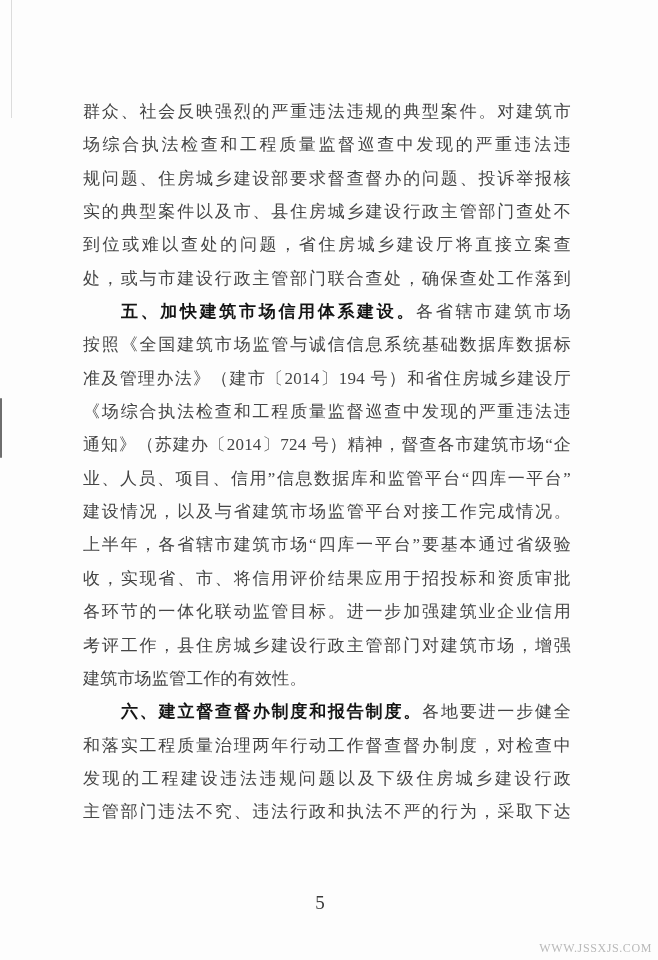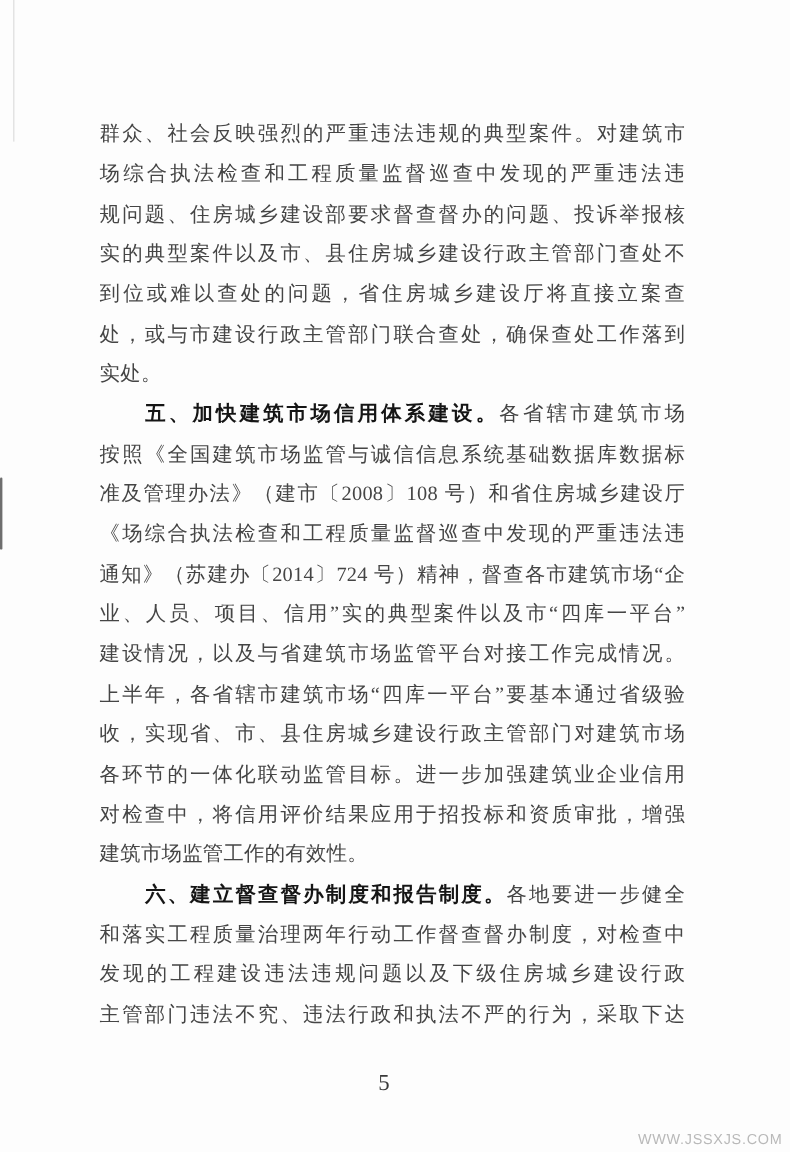--- a/index.html
+++ b/index.html
@@ -59,53 +59,52 @@
     left: 306px; top: 892px;
     width: 28px;
     text-align: center;
     font-size: 19px;
     color: #3a3a3a;
     font-family: "Liberation Serif", serif;
   }
   .watermark {
     position: absolute;
     right: 6px; bottom: 4px;
-    font-family: Liberation Sans, sans-serif;
+    font-family: Liberation Serif, serif;
     font-size: 12px;
     letter-spacing: 0.6px;
     color: #b9b9b9;
     margin-top: 41px;
   }
 </style>
 </head>
 <body>
 
 <div class="page">
   <div class="edge-line-top"></div>
   <div class="edge-line-mid"></div>
 
   <main class="text-block" id="text-block">
       <div class="line">群众、社会反映强烈的严重违法违规的典型案件。对建筑市</div>
       <div class="line">场综合执法检查和工程质量监督巡查中发现的严重违法违</div>
       <div class="line">规问题、住房城乡建设部要求督查督办的问题、投诉举报核</div>
       <div class="line">实的典型案件以及市、县住房城乡建设行政主管部门查处不</div>
       <div class="line">到位或难以查处的问题，省住房城乡建设厅将直接立案查</div>
       <div class="line">处，或与市建设行政主管部门联合查处，确保查处工作落到</div>
-      <div class="line short">实处。</div>
       <div class="line indent"><span class="lead">五、加快建筑市场信用体系建设。</span><span>各省辖市建筑市场</span></div>
       <div class="line">按照《全国建筑市场监管与诚信信息系统基础数据库数据标</div>
-      <div class="line">准及管理办法》（建市〔2008〕108 号）和省住房城乡建设厅</div>
+      <div class="line">准及管理办法》（建市〔2014〕194 号）和省住房城乡建设厅</div>
       <div class="line">《场综合执法检查和工程质量监督巡查中发现的严重违法违</div>
       <div class="line">通知》（苏建办〔2014〕724 号）精神，督查各市建筑市场“企</div>
-      <div class="line">业、人员、项目、信用”实的典型案件以及市“四库一平台”</div>
+      <div class="line">业、人员、项目、信用”信息数据库和监管平台“四库一平台”</div>
       <div class="line">建设情况，以及与省建筑市场监管平台对接工作完成情况。</div>
       <div class="line">上半年，各省辖市建筑市场“四库一平台”要基本通过省级验</div>
-      <div class="line">收，实现省、市、县住房城乡建设行政主管部门对建筑市场</div>
+      <div class="line">收，实现省、市、将信用评价结果应用于招投标和资质审批</div>
       <div class="line">各环节的一体化联动监管目标。进一步加强建筑业企业信用</div>
-      <div class="line">对检查中，将信用评价结果应用于招投标和资质审批，增强</div>
+      <div class="line">考评工作，县住房城乡建设行政主管部门对建筑市场，增强</div>
       <div class="line short">建筑市场监管工作的有效性。</div>
       <div class="line indent"><span class="lead">六、建立督查督办制度和报告制度。</span><span>各地要进一步健全</span></div>
       <div class="line">和落实工程质量治理两年行动工作督查督办制度，对检查中</div>
       <div class="line">发现的工程建设违法违规问题以及下级住房城乡建设行政</div>
       <div class="line">主管部门违法不究、违法行政和执法不严的行为，采取下达</div>
     </main>
 
   <div class="page-number">5</div>
   <div class="watermark">WWW.JSSXJS.COM</div>
 </div>

